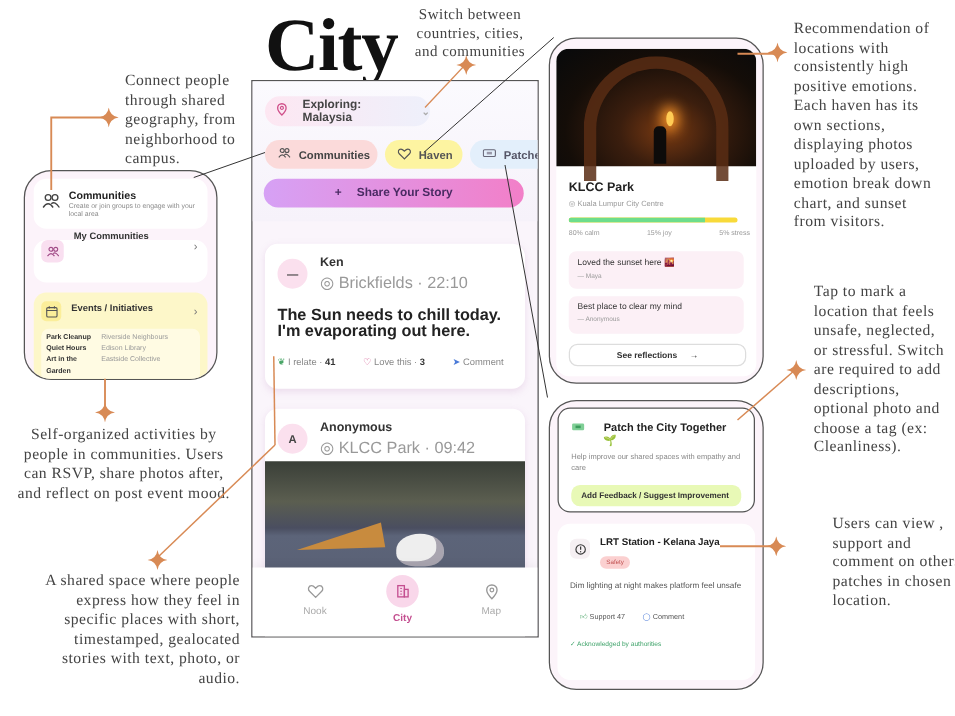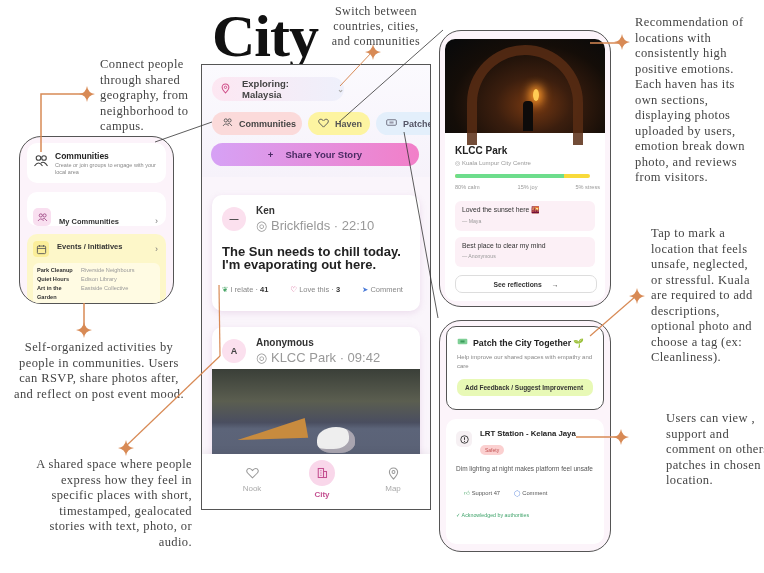--- a/index.html
+++ b/index.html
@@ -21,21 +21,21 @@
 
 
 #connectors{position:absolute;left:0;top:0;width:764px;height:573px;pointer-events:none;z-index:5}
 
 
 .comm-card{position:absolute;left:19px;top:136px;width:155px;height:168px;border:1.5px solid #555;border-radius:22px;background:#fcf3fa;padding:6px 7px;overflow:hidden}
 .comm-head{display:flex;align-items:flex-start;gap:6px;padding:6px 4px 4px 6px;background:#fff;border-radius:10px;height:40px}
 .comm-head .ic{width:16px;height:16px;margin-top:4px;color:#444}
 .comm-head .t{font-size:8.5px;font-weight:700;color:#222;margin-top:2px}
 .comm-head .s{font-size:5.5px;color:#888;line-height:7px;margin-top:1px}
-.comm-row{margin-top:9px;background:#fff;border-radius:10px;height:34px;display:flex;align-items:flex-end;padding:0 6px;gap:8px;position:relative}
+.comm-row{margin-top:9px;background:#fff;border-radius:10px;height:34px;display:flex;align-items:flex-start;padding:0 6px;gap:8px;position:relative}
 .comm-row .ib{width:18px;height:18px;border-radius:5px;background:#f9dff0;display:flex;align-items:center;justify-content:center;color:#a04a86}
 .comm-row .lbl{font-size:7.5px;font-weight:700;color:#333;margin-top:-8px}
 .chev{position:absolute;right:8px;font-size:9px;color:#777}
 .events{margin-top:8px;background:#fdf7c9;border-radius:10px;height:71px;padding:7px 6px;position:relative}
 .events .top{display:flex;gap:8px;align-items:center}
 .events .ib{width:16px;height:16px;border-radius:4px;background:#fbee9a;display:flex;align-items:center;justify-content:center;color:#555}
 .events .lbl{font-size:7.5px;font-weight:700;color:#333;margin-top:-6px}
 .events .chev{top:10px}
 .ev-list{margin-top:6px;background:#fffbe3;border-radius:6px;padding:3px 4px}
 .ev-row{display:flex;font-size:5.6px;line-height:9px}
@@ -90,21 +90,21 @@
 .h-legend{position:absolute;left:10px;top:145px;width:145px;display:flex;justify-content:space-between;font-size:5.6px;color:#999}
 .review{position:absolute;left:10px;width:140px;height:30px;border-radius:6px;background:#fcf0f6;padding:5px 7px}
 .review .t{font-size:6.8px;color:#333}
 .review .a{font-size:5.2px;color:#999;margin-top:4px}
 .rv1{top:162px}.rv2{top:198px}
 .see{position:absolute;left:10px;top:236px;width:142px;height:18px;border:1px solid #ddd;border-radius:7px;display:flex;align-items:center;justify-content:center;font-size:6.8px;font-weight:700;color:#333;gap:10px}
 
 
 .patch-phone{position:absolute;left:439px;top:320px;width:172px;height:232px;border:1.5px solid #555;border-radius:22px;background:#fcf4fa;overflow:hidden}
 .patch-top{position:absolute;left:6px;top:5px;width:158px;height:84px;border:1.2px solid #555;border-radius:10px;background:#fff;padding:10px 10px}
-.patch-top .t{font-size:8.8px;font-weight:700;color:#222;display:flex;gap:5px;align-items:center}
+.patch-top .t{font-size:8.8px;font-weight:700;color:#222;display:flex;gap:15px;}
 .patch-top .s{font-size:6px;color:#888;line-height:9px;margin-top:5px}
 .patch-top .btn{margin-top:8px;height:17px;border-radius:7px;background:#e8f9b6;font-size:6.5px;font-weight:700;color:#333;display:flex;align-items:center;padding-left:8px}
 .patch-item{position:absolute;left:6px;top:98px;width:158px;height:125px;background:#fff;border-radius:10px;padding:10px}
 .pi-head{display:flex;gap:8px}
 .pi-ic{width:16px;height:16px;border-radius:5px;background:#f6f0f3;display:flex;align-items:center;justify-content:center;font-size:8px;color:#333;margin-top:2px}
 .pi-title{font-size:7.8px;font-weight:700;color:#222}
 .tag{display:inline-block;margin-top:3px;height:10px;padding:0 5px;border-radius:5px;background:#fbd0d0;color:#c05050;font-size:5px;line-height:10px}
 .pi-desc{font-size:6.5px;color:#555;line-height:10px;margin-top:8px}
 .pi-actions{display:flex;gap:14px;margin-top:16px;font-size:5.8px;color:#555;padding-left:8px}
 .pi-actions .g{color:#48a566}.pi-actions .b{color:#4a7ad8}
@@ -203,28 +203,28 @@
 <div class="note serif" style="left:635px;top:15px;width:128px">
   <div>Recommendation of</div>
   <div>locations with</div>
   <div>consistently high</div>
   <div>positive emotions.</div>
   <div>Each haven has its</div>
   <div>own sections,</div>
   <div>displaying photos</div>
   <div>uploaded by users,</div>
   <div>emotion break down</div>
-  <div>photo, and reviews</div>
+  <div>chart, and sunset</div>
   <div>from visitors.</div>
 </div>
 <div class="note serif" style="left:651px;top:226px;width:112px">
   <div>Tap to mark a</div>
   <div>location that feels</div>
   <div>unsafe, neglected,</div>
-  <div>or stressful. Kuala</div>
+  <div>or stressful. Switch</div>
   <div>are required to add</div>
   <div>descriptions,</div>
   <div>optional photo and</div>
   <div>choose a tag (ex:</div>
   <div>Cleanliness).</div>
 </div>
 <div class="note serif" style="left:666px;top:411px;width:126px">
   <div>Users can view ,</div>
   <div>support and</div>
   <div>comment on others'</div>

